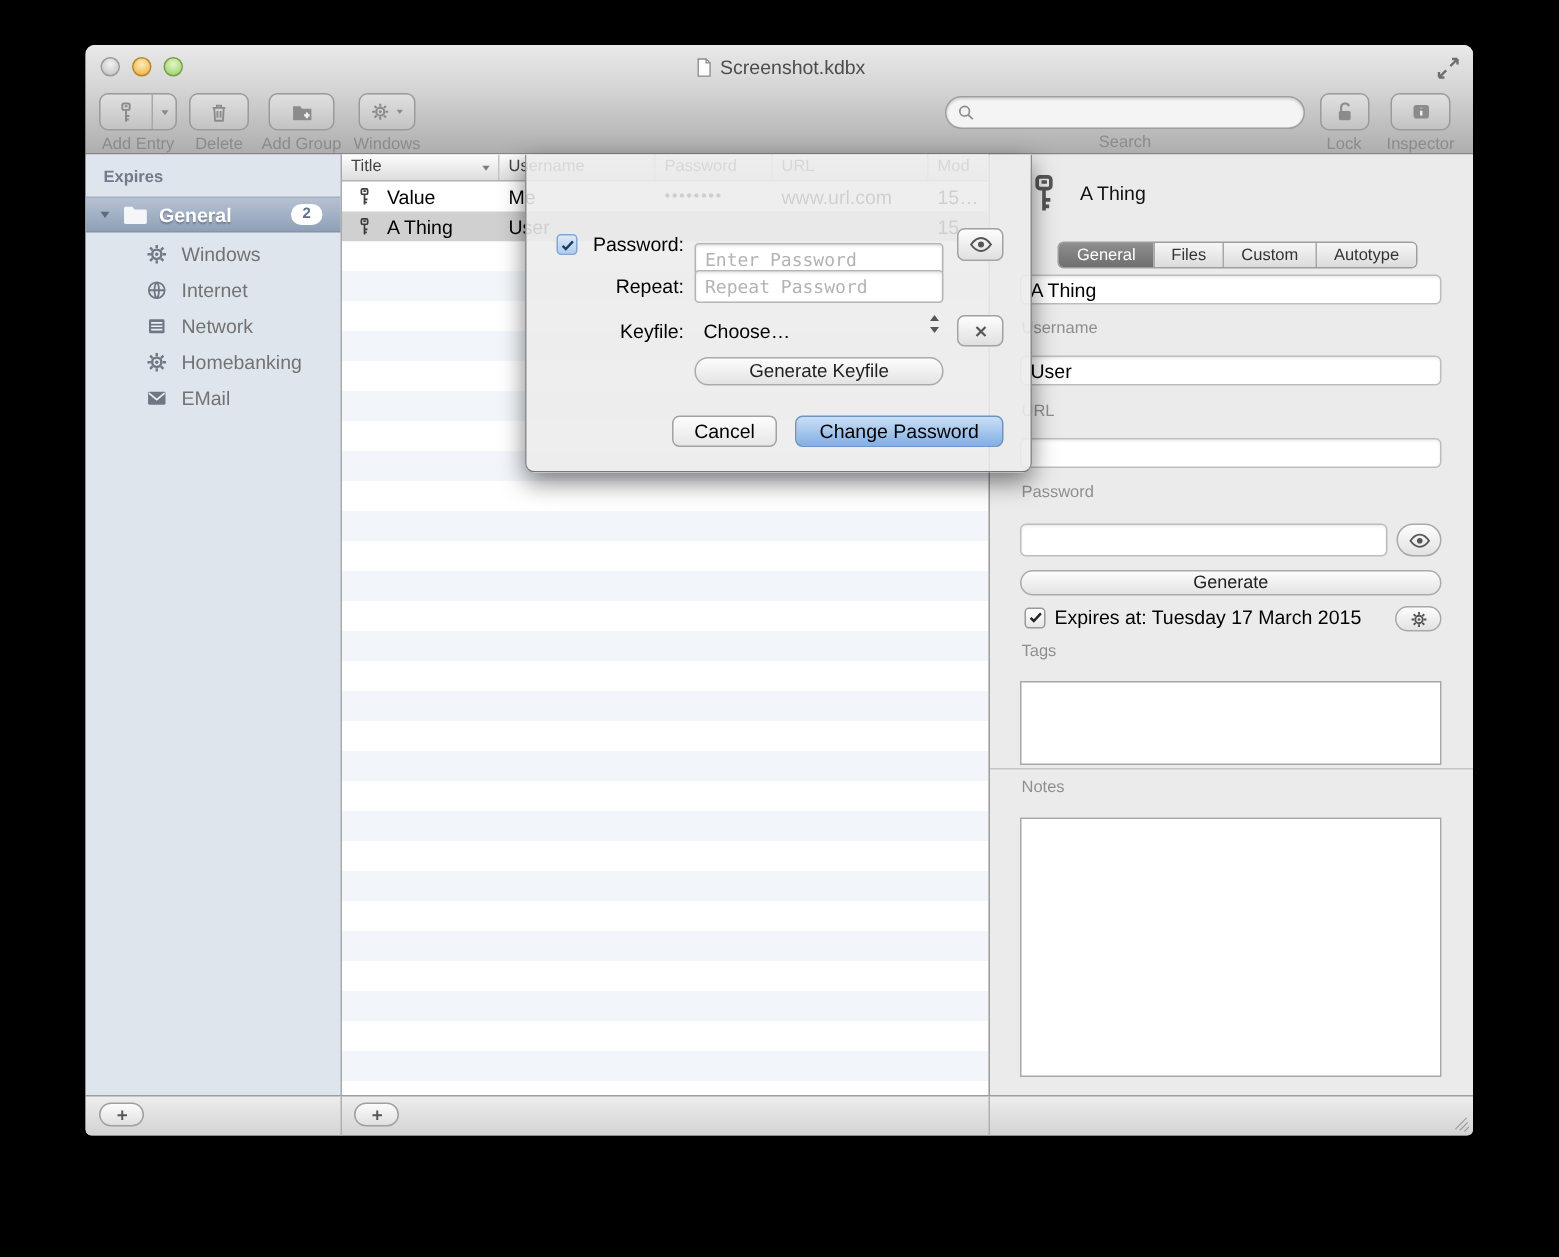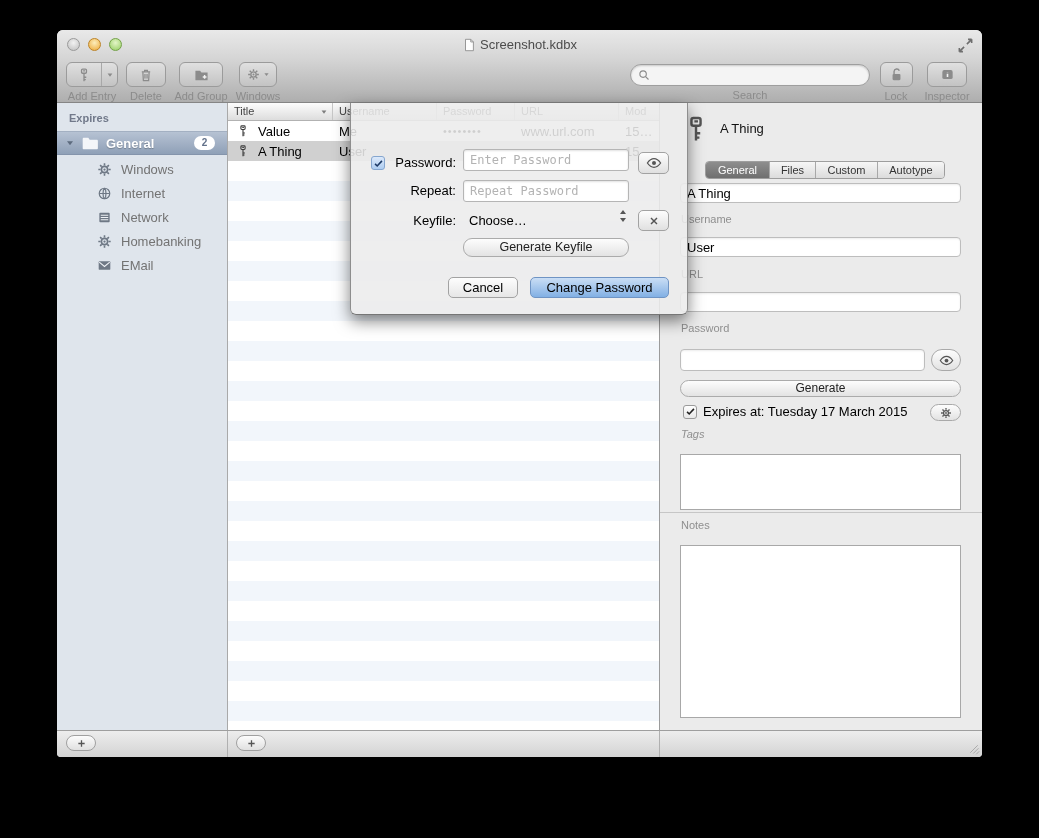--- a/index.html
+++ b/index.html
@@ -426,36 +426,36 @@
             </svg>
         </div>
         <span class="exp-label">Expires at: Tuesday 17 March 2015</span>
       </div>
       <div class="roundbtn" style="left:270px; top:301px; width:31px; height:17px; border-radius:9px;">
         <svg class="ic" width="12" height="12">
             <use href="#sym-gear"></use>
           </svg>
       </div>
 
-      <div class="ilab" style="top:325px;font-style:italic;">Tags</div>
+      <div class="ilab" style="top:325px;">Tags</div>
       <textarea class="ibox" style="top: 351px; height: 56px;"></textarea>
       <div class="insp-divider"></div>
       <div class="ilab" style="top:416px;">Notes</div>
       <textarea class="ibox" style="top: 442px; height: 173px;"></textarea>
     </div>
   </div>
 
   <div class="sheet">
     <div class="chk blue" style="position:absolute; left:20px; top:53px;">
       <svg class="ic" width="11" height="11">
           <use href="#sym-check"></use>
         </svg>
     </div>
     <div class="drow-label" style="left:5px; top:52px;">Password:</div>
-    <input class="dinput" style="top: 46px;" type="text" placeholder="Enter Password">
+    <input class="dinput" style="top: 59px;" type="text" placeholder="Enter Password">
     <div class="sqbtn" style="left:287px; top:49px;">
       <svg class="ic" width="16" height="16">
           <use href="#sym-eye"></use>
         </svg>
     </div>
 
     <div class="drow-label" style="left:5px; top:80px;">Repeat:</div>
     <input class="dinput" style="top: 77px;" type="text" placeholder="Repeat Password">
 
     <div class="drow-label" style="left:5px; top:110px;">Keyfile:</div>

